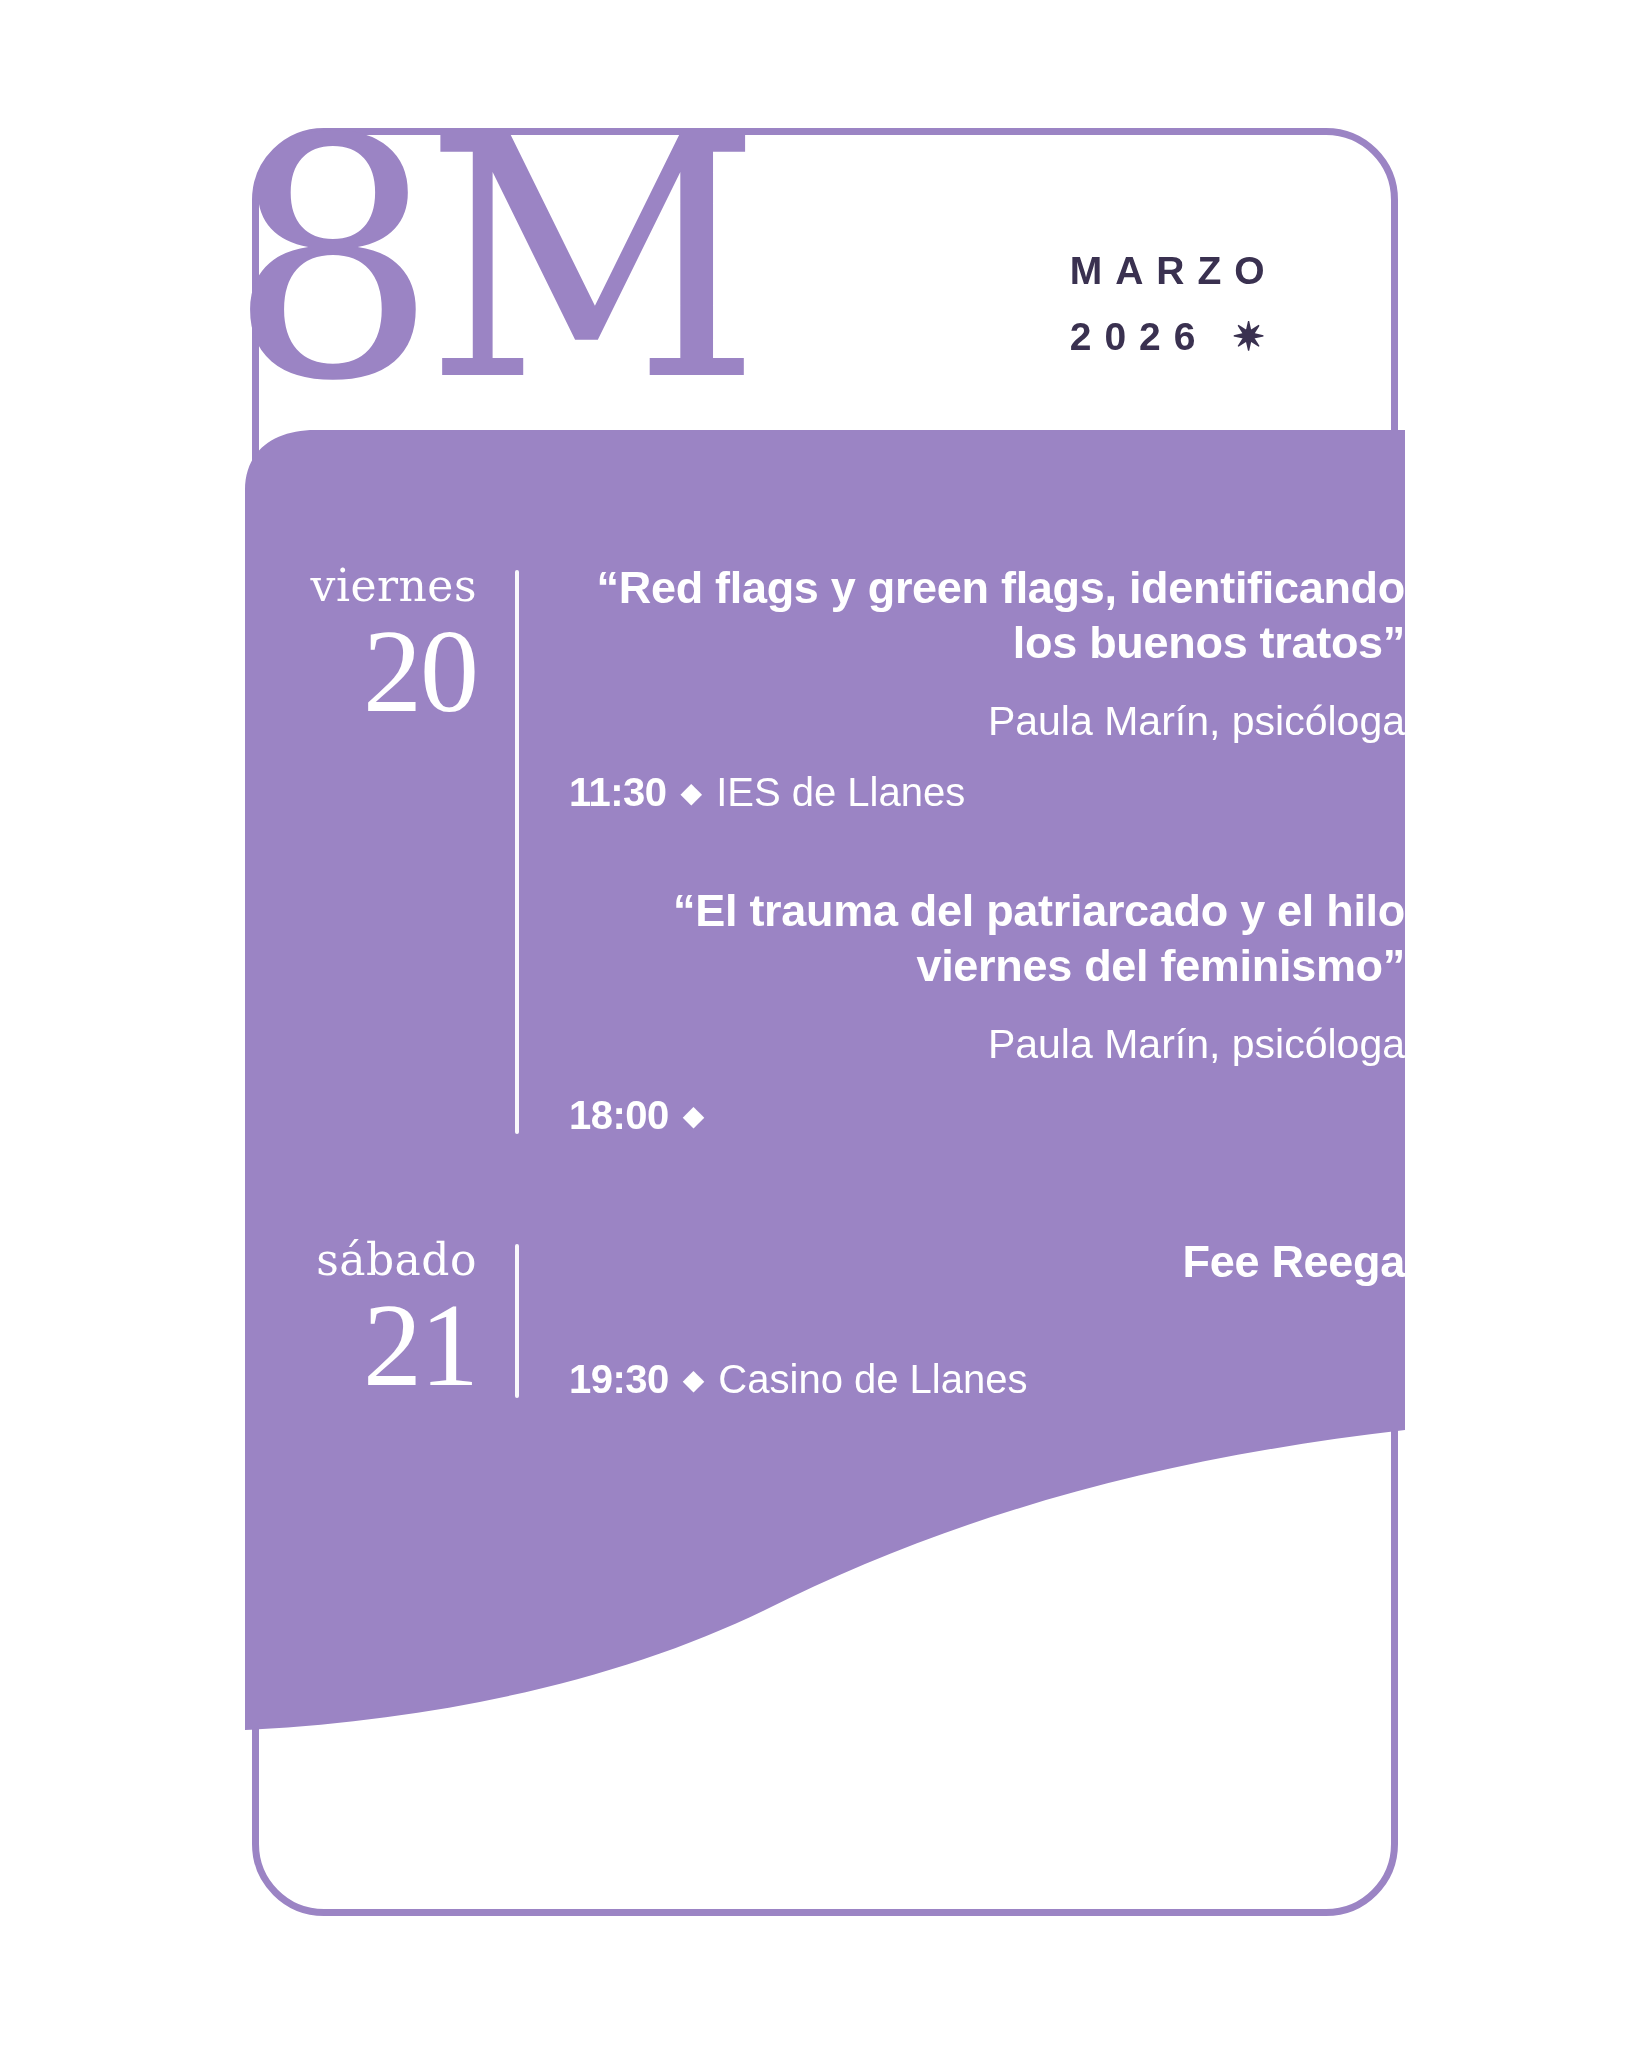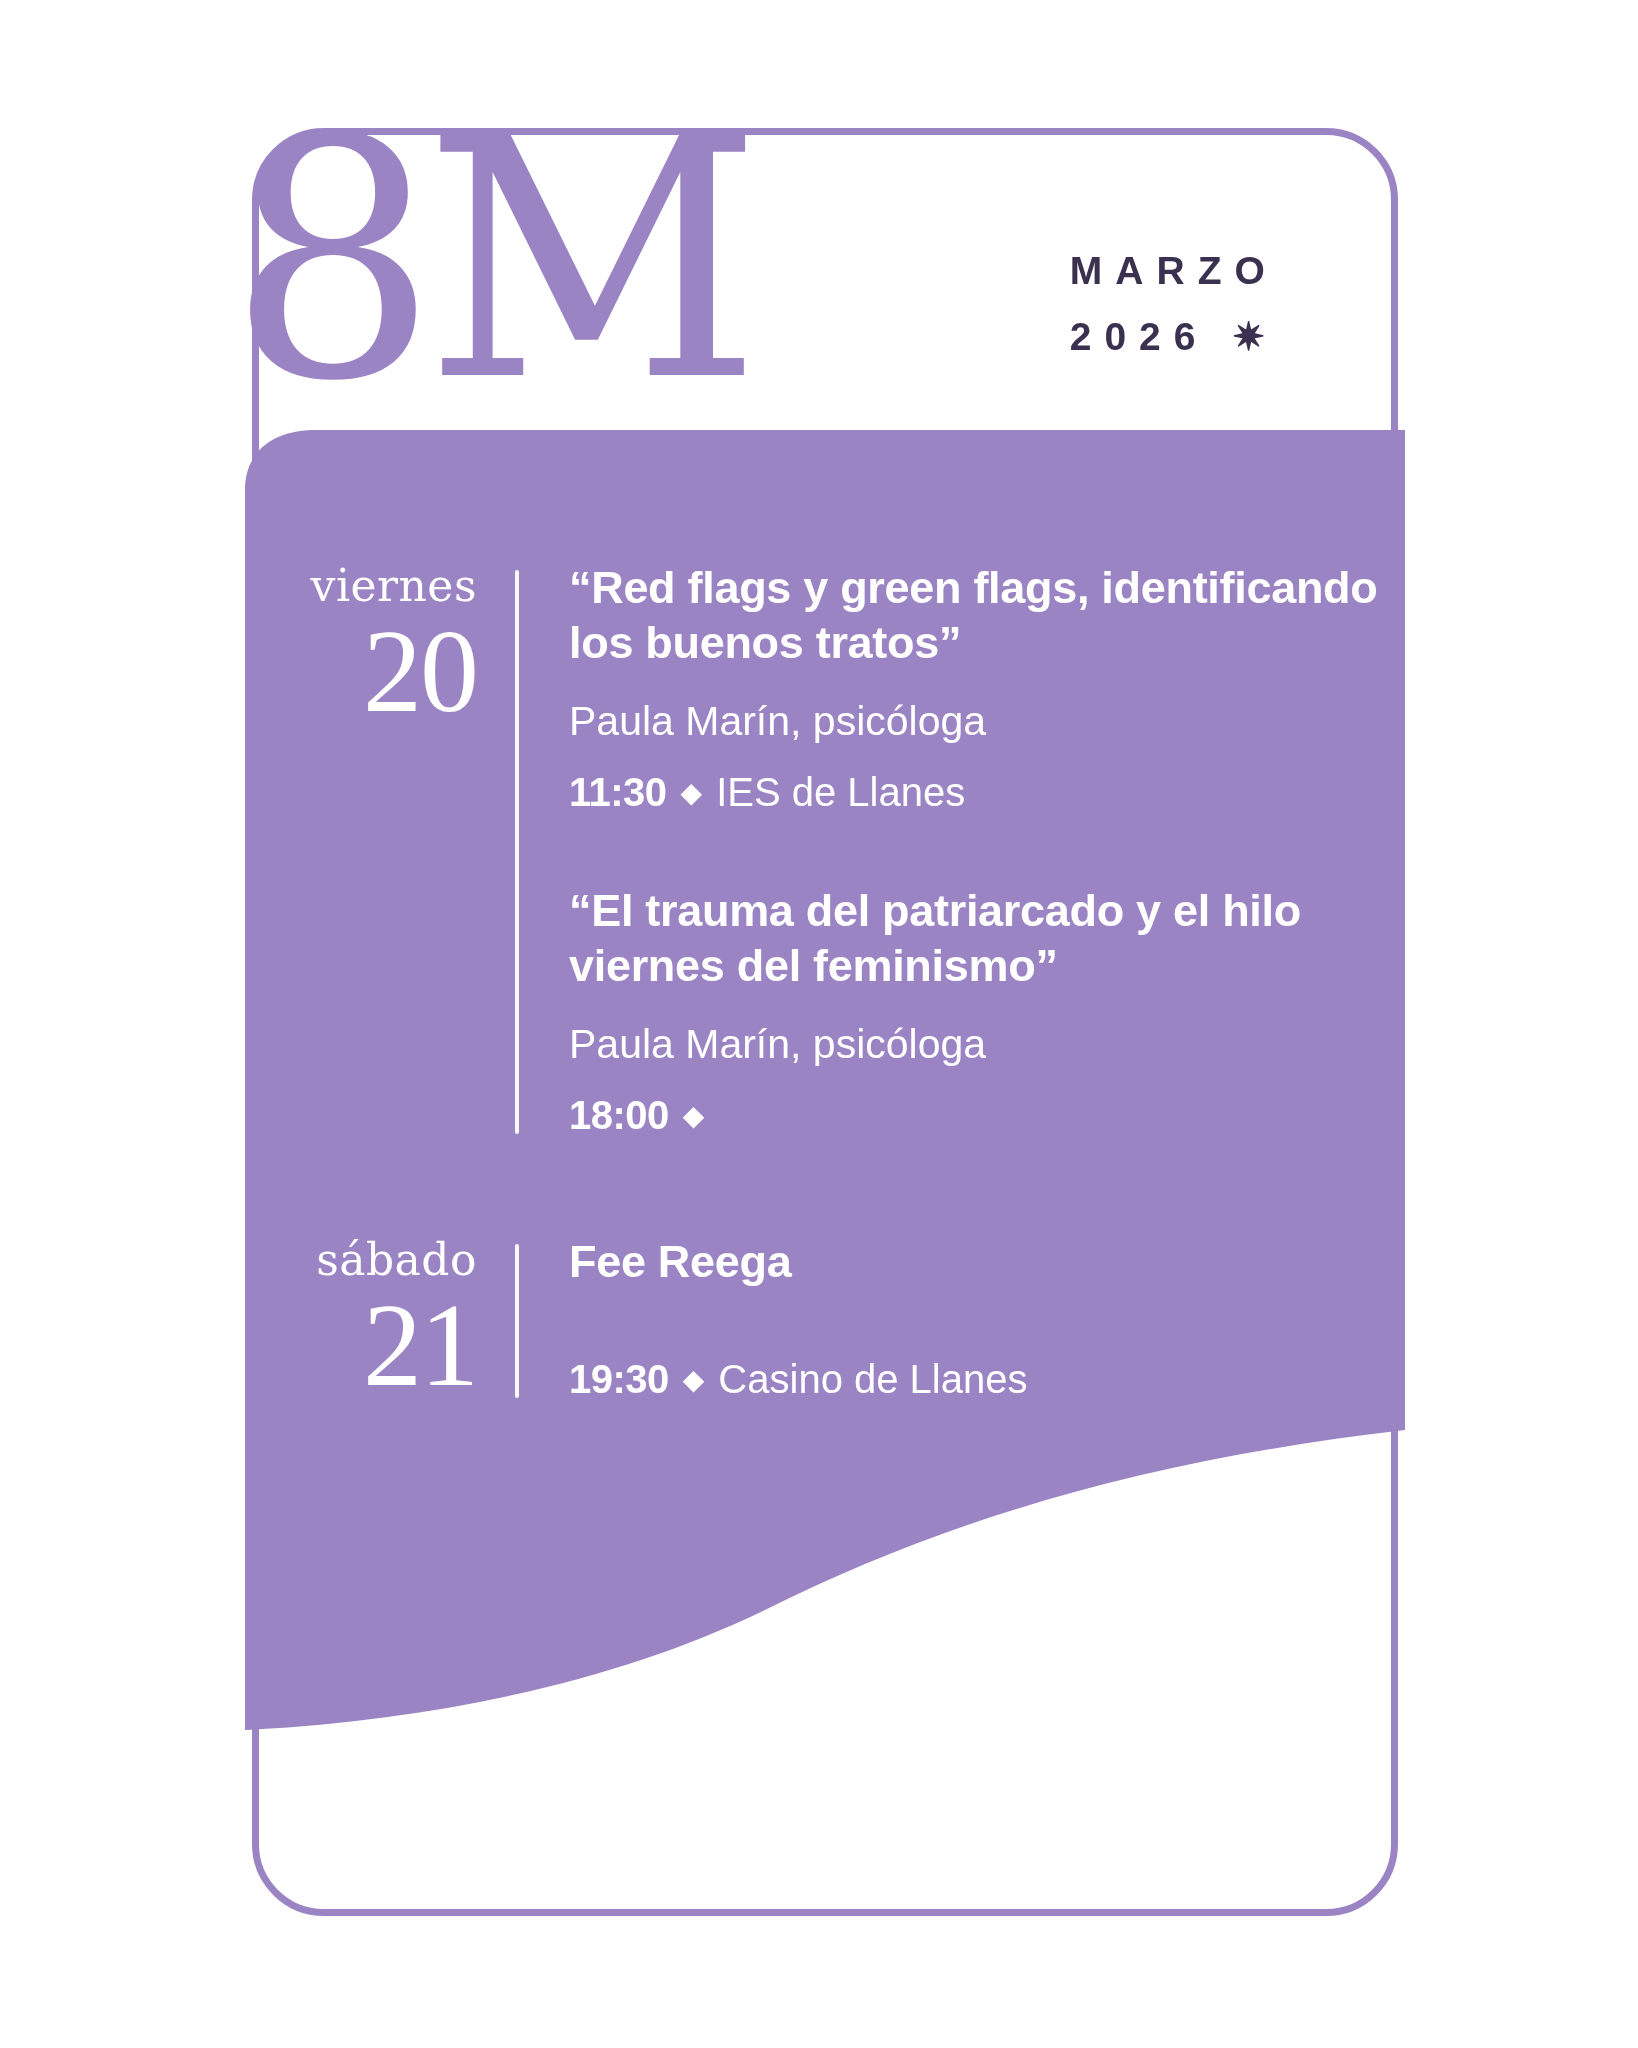--- a/index.html
+++ b/index.html
@@ -65,21 +65,21 @@
     line-height: 330px;
     font-weight: 400;
     letter-spacing: -14px;
     user-select: none;
   }
 
   .month-block {
     position: absolute;
     right: 360px;
     top: 238px;
-    text-align: center;
+    text-align: left;
     color: #3a3150;
   }
   .month-line {
     font-family: "Liberation Sans", sans-serif;
     font-weight: 700;
     font-size: 39px;
     letter-spacing: 13px;
     line-height: 66px;
     color: #3a3150;
     white-space: nowrap;
@@ -134,20 +134,21 @@
     opacity: 0.95;
     margin-top: 10px;
     margin-bottom: 10px;
     border-radius: 2px;
   }
 
   .events-col {
     flex: 1 1 auto;
     padding-left: 50px;
     box-sizing: border-box;
+    text-align: right;
   }
 
   .event + .event {
     margin-top: 62px;
   }
 
   .event-title {
     font-family: "Liberation Sans", sans-serif;
     font-weight: 700;
     font-size: 45px;

